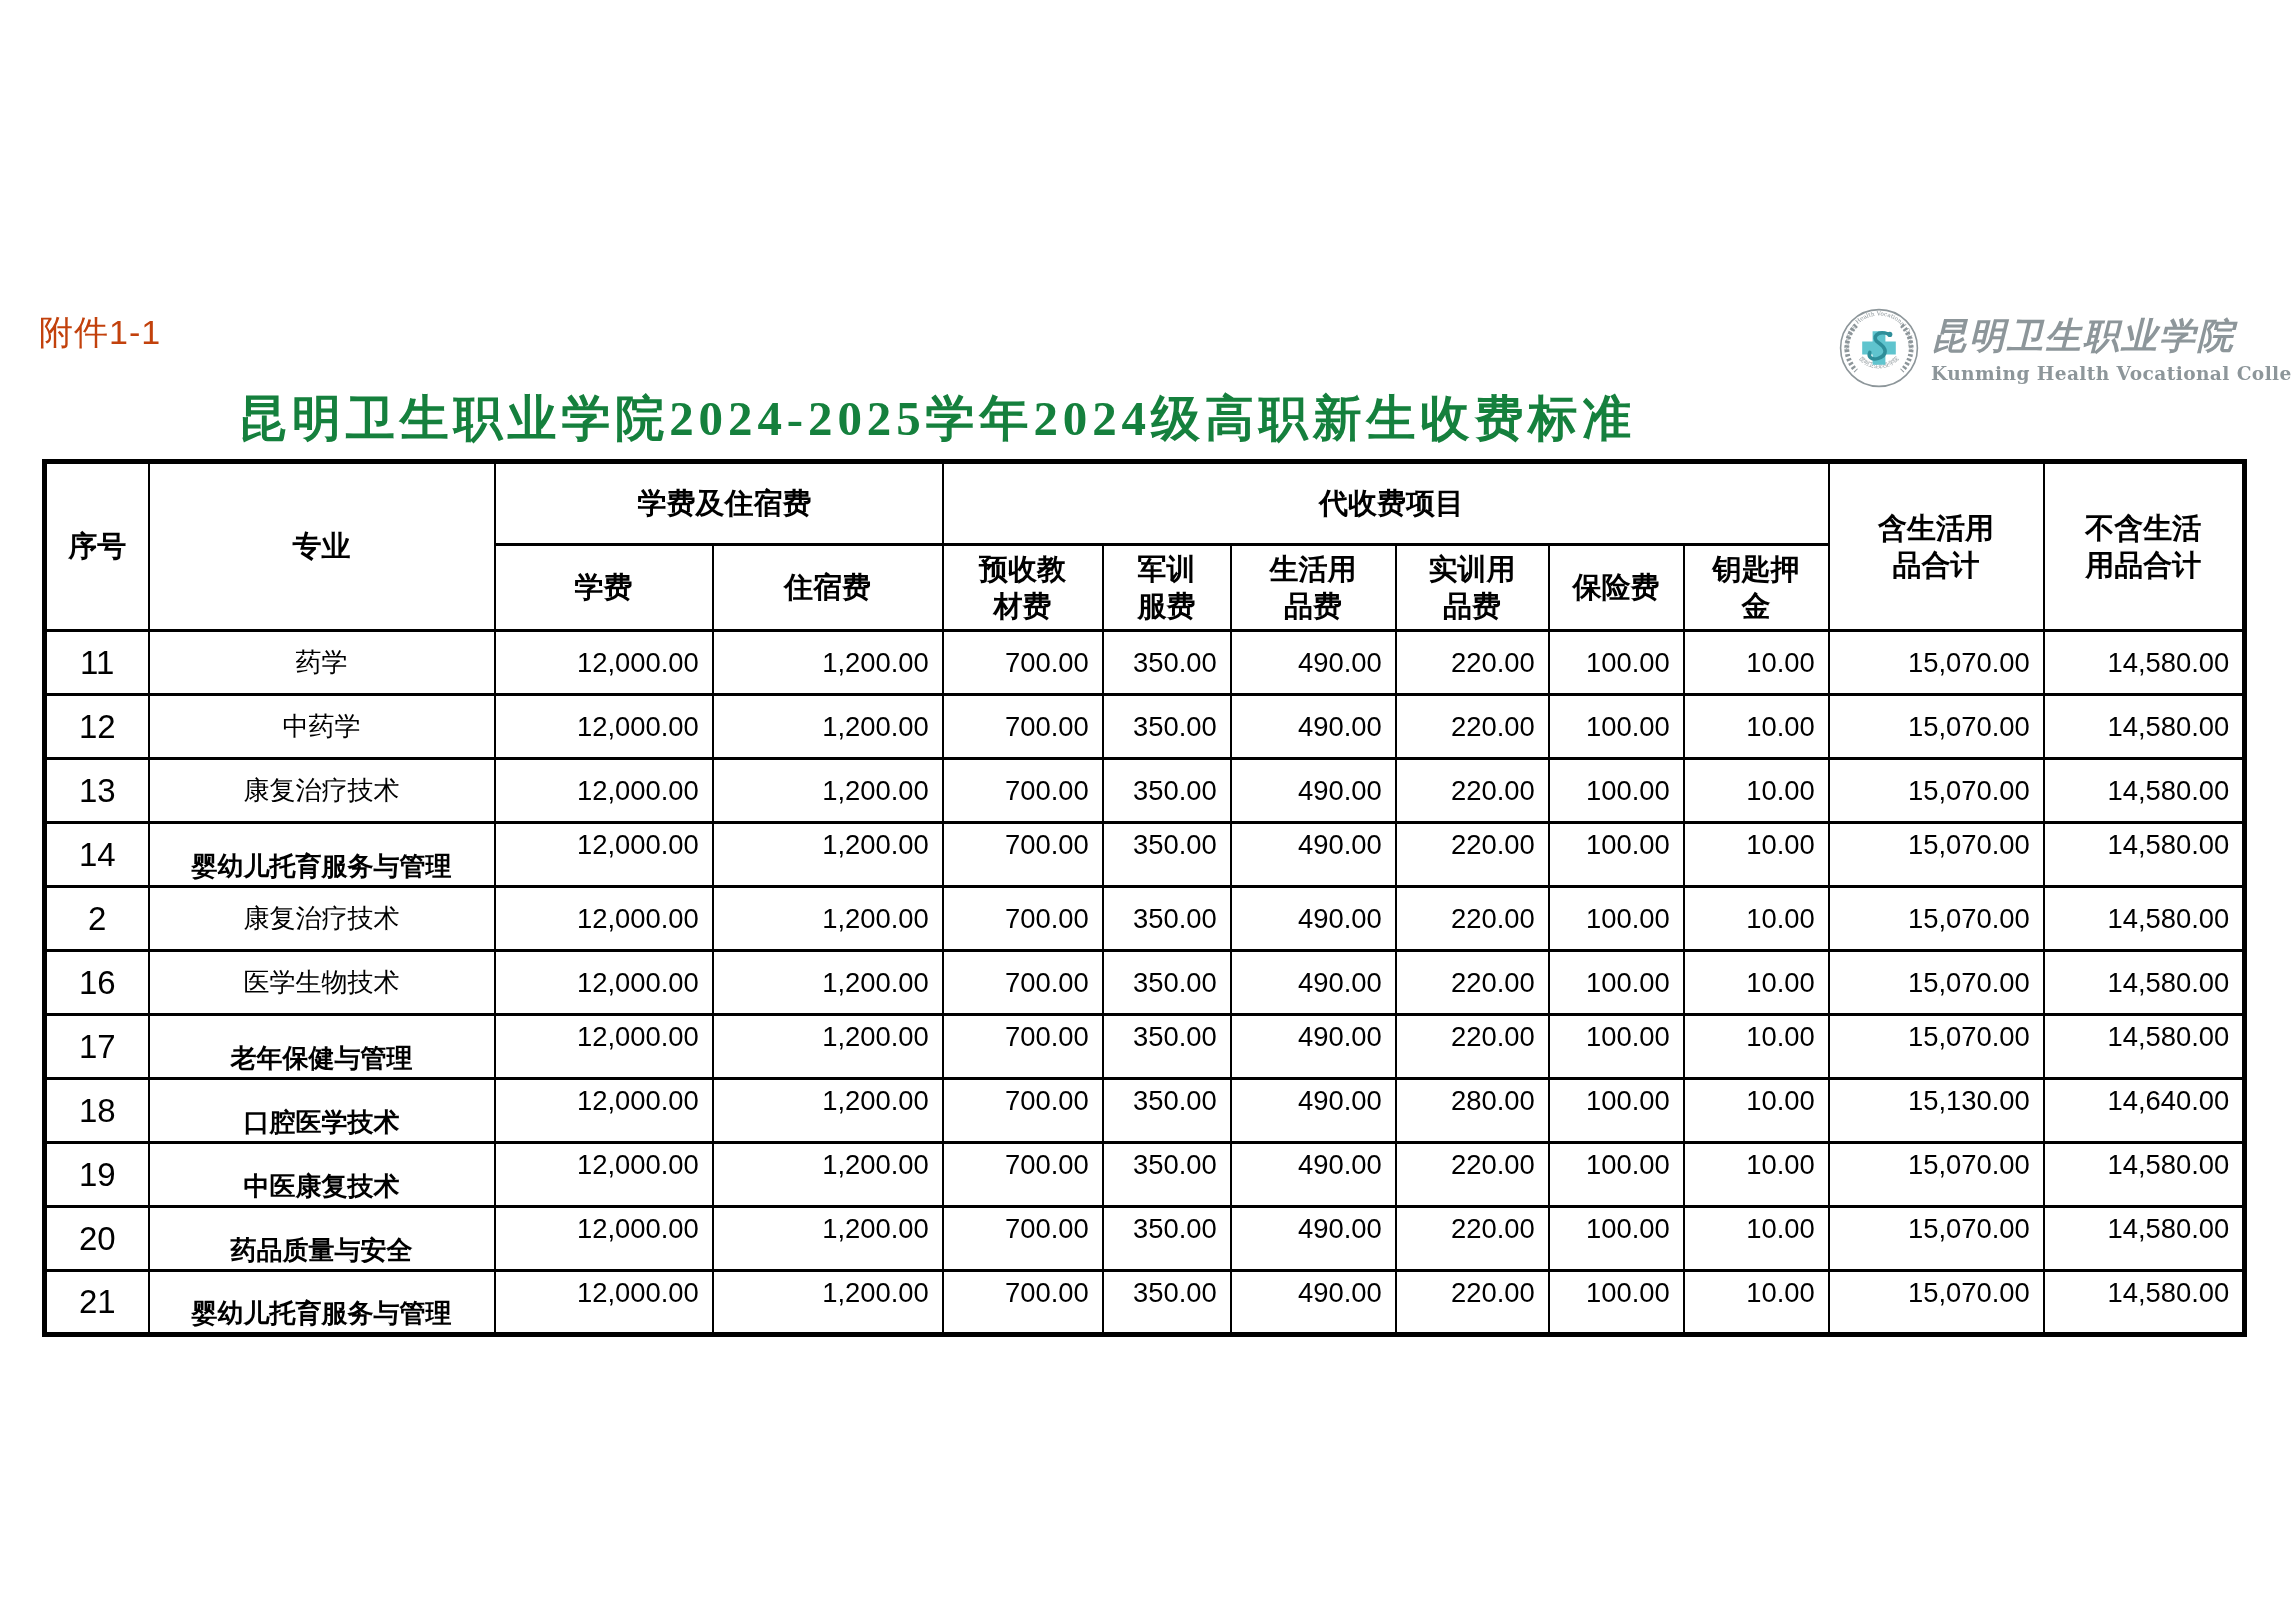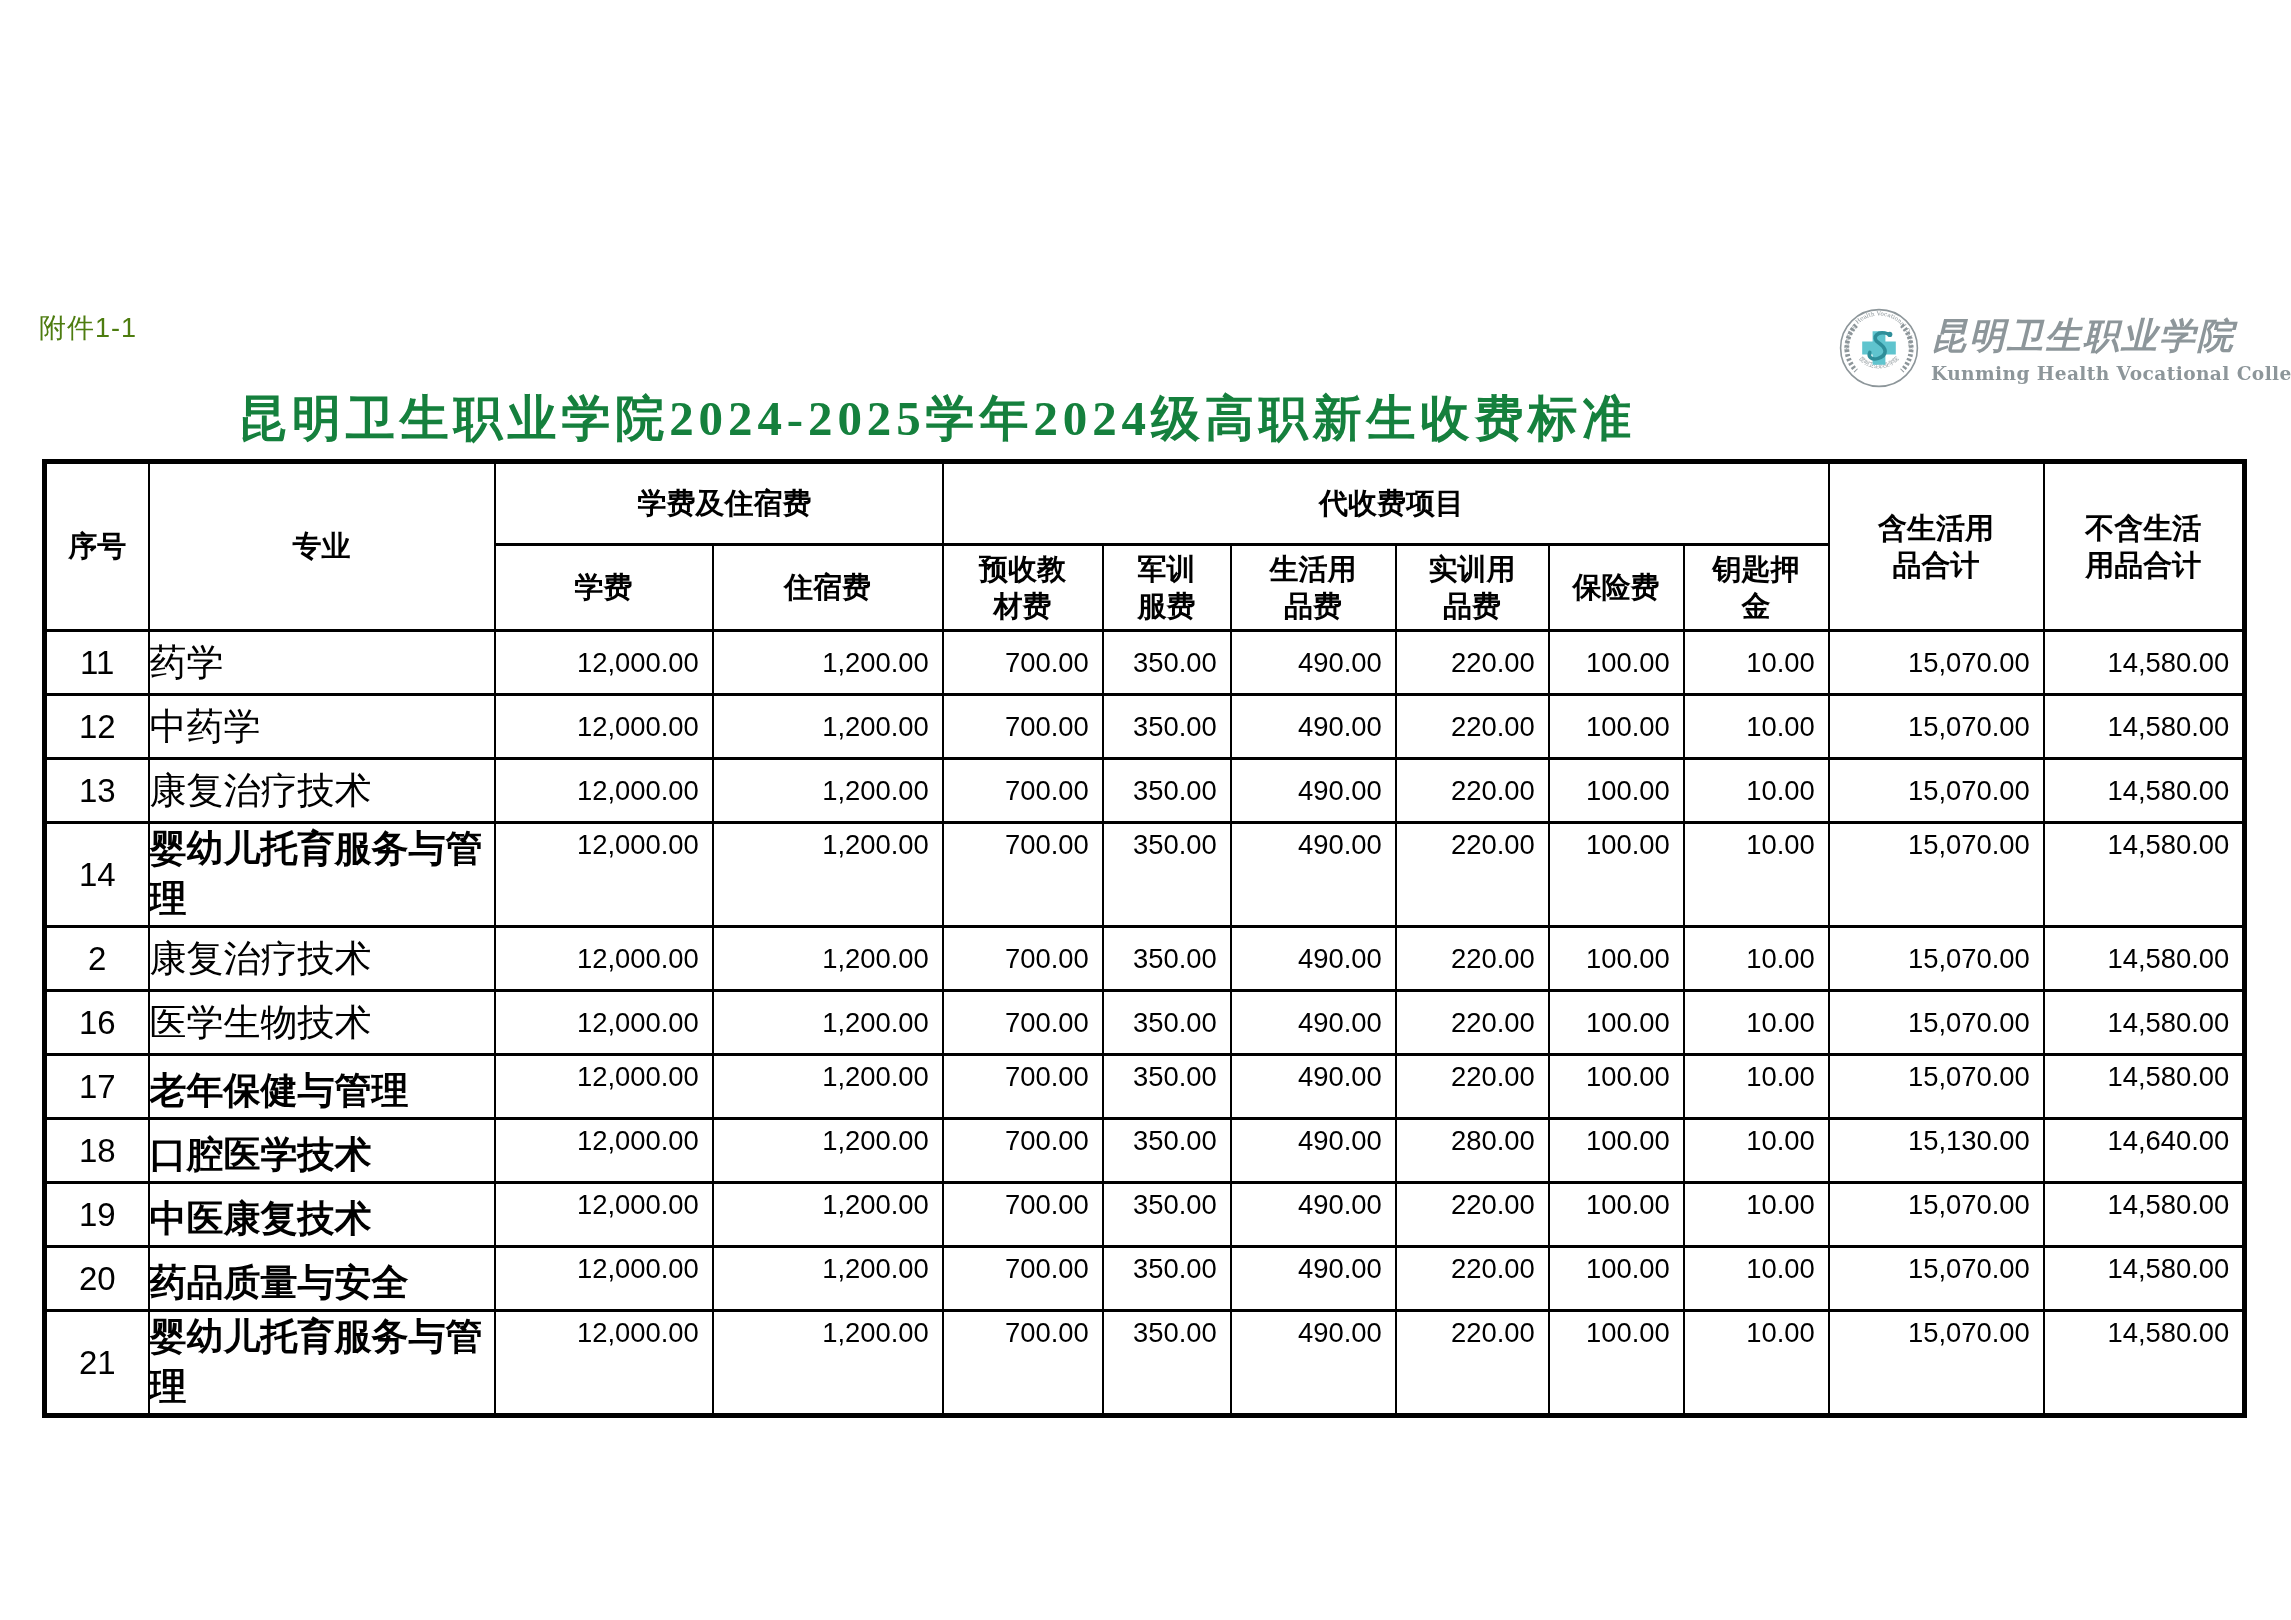--- a/index.html
+++ b/index.html
@@ -10,21 +10,21 @@
   }
   *{margin:0;padding:0;box-sizing:border-box;}
   html,body{background:#ffffff;}
   body{
     width:2292px;height:1620px;position:relative;
     font-family:"Liberation Sans", sans-serif;color:var(--ink);
     overflow:hidden;
   }
   .attachment{
     position:absolute;left:39px;top:310px;
-    font-size:27px;color:#4d7c0f;letter-spacing:1px;text-align:center;
+    font-size:34px;color:#c2410c;letter-spacing:1px;text-align:center;
   }
   .title{
     position:absolute;left:238px;top:386px;
     font-family:"Liberation Serif", serif;
     font-weight:700;font-size:49px;letter-spacing:4.9px;
     white-space:nowrap;color:#15803d;
   }
   
   .logo{position:absolute;left:1839px;top:306px;width:431px;height:98px;}
   .seal{position:absolute;left:0;top:2px;width:80px;height:80px;}
@@ -61,21 +61,21 @@
     white-space:pre-line;line-height:1.25;
     font-size:29px;
   }
   th.h-big{font-size:33px;}
   th.h-group{font-size:31px;padding-left:12px;}
   th.h-total{font-size:31px;}
   tr.hdr-a{height:83px;}
   tr.hdr-b{height:86px;margin-top:48px;}
   tbody tr{height:64px;}
   td.no{text-align:center;font-size:33px;}
-  td.major{text-align:left;font-size:37px;letter-spacing:0;}
+  td.major{text-align:center;font-size:26px;letter-spacing:0;}
   td.num{text-align:right;padding-right:12.7px;font-size:27.4px;}
   tr.split td.major{vertical-align:bottom;padding-bottom:1px;font-weight:bold;}
   tr.split td.num{vertical-align:top;padding-top:4.9px;}
 </style>
 </head>
 <body>
 
 <div class="attachment">附件1-1</div>
 
 <div class="logo">

